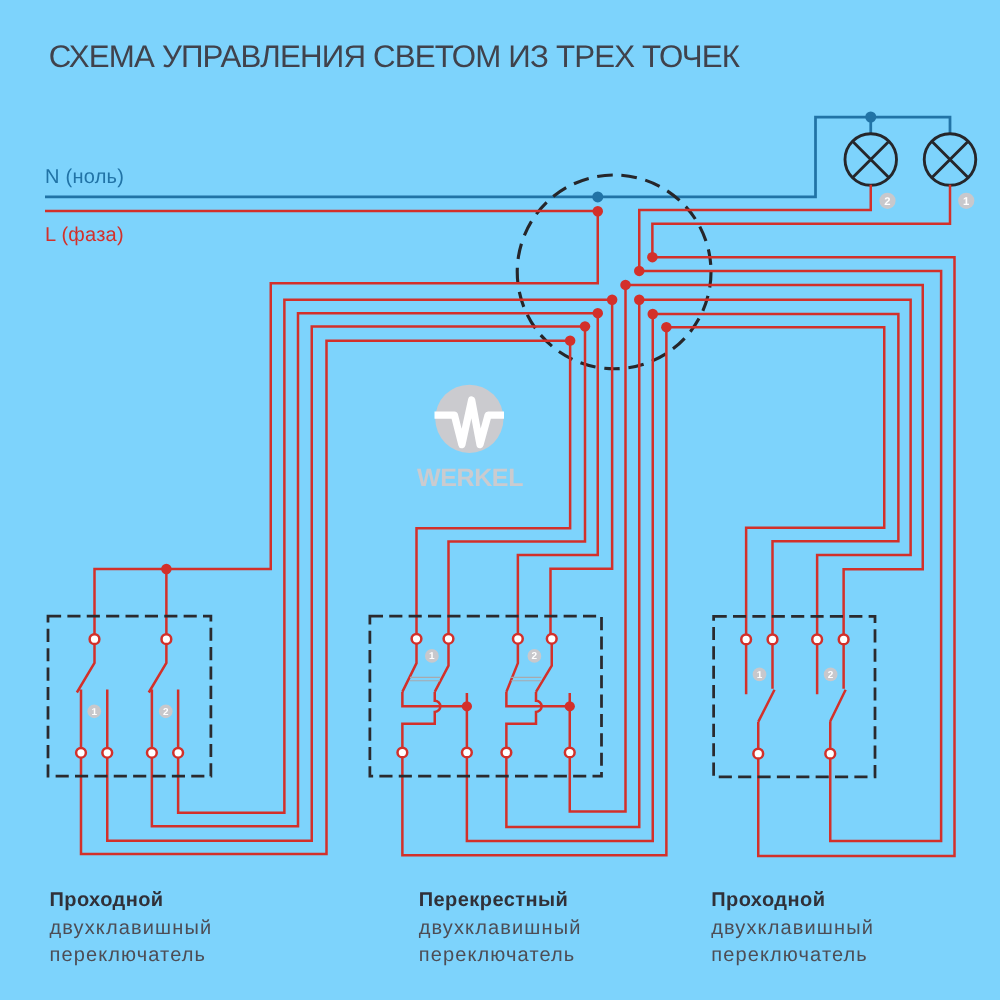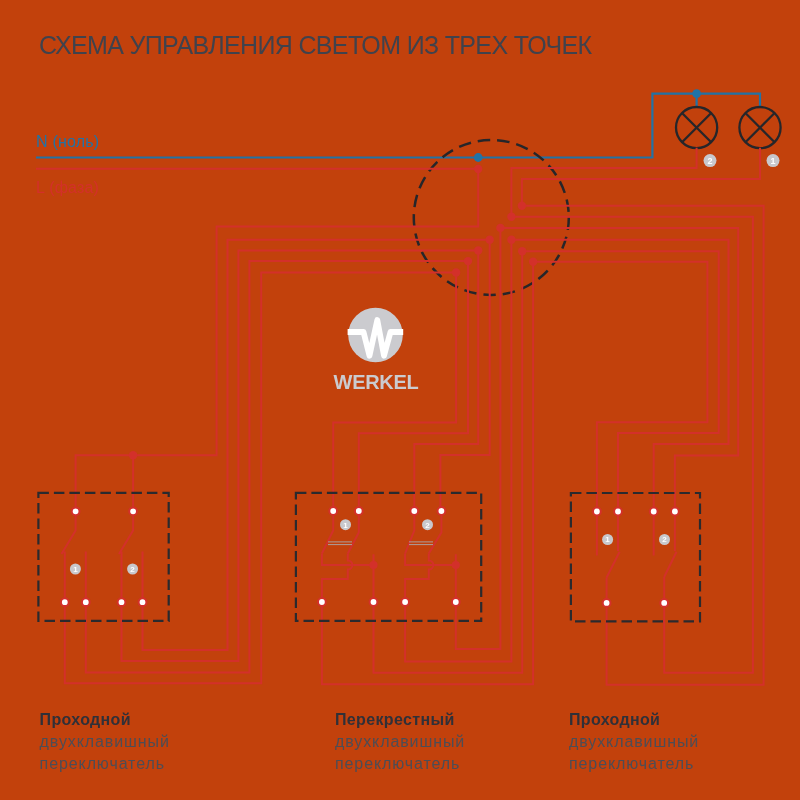--- a/index.html
+++ b/index.html
@@ -1,16 +1,16 @@
 <!DOCTYPE html>
 <html><head>
 <meta charset="utf-8">
 <style>
   html,body{margin:0;padding:0;background:#ffffff;}
-  .page{position:relative;width:800px;height:800px;background:#c2410c;overflow:hidden;
+  .page{position:relative;width:800px;height:800px;background:#7dd3fc;overflow:hidden;
         font-family:"Liberation Sans", sans-serif;}
   svg{position:absolute;left:0;top:0;}
   text{font-family:"Liberation Sans", sans-serif;}
 </style>
 </head>
 <body>
 <div class="page">
 <svg width="800" height="800" viewBox="0 0 800 800">
 
   <text x="39" y="53.5" font-size="25" letter-spacing="-0.65" fill="#40424c">СХЕМА УПРАВЛЕНИЯ СВЕТОМ ИЗ ТРЕХ ТОЧЕК</text>

